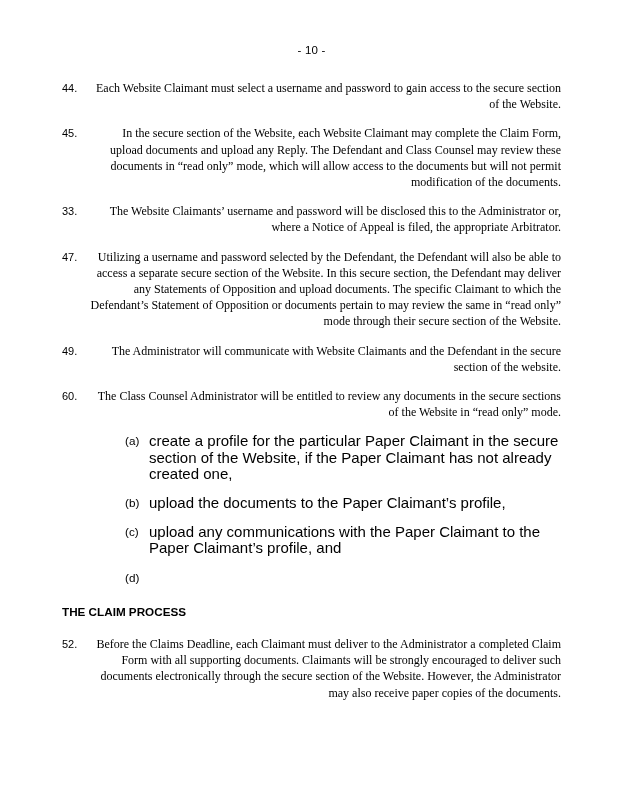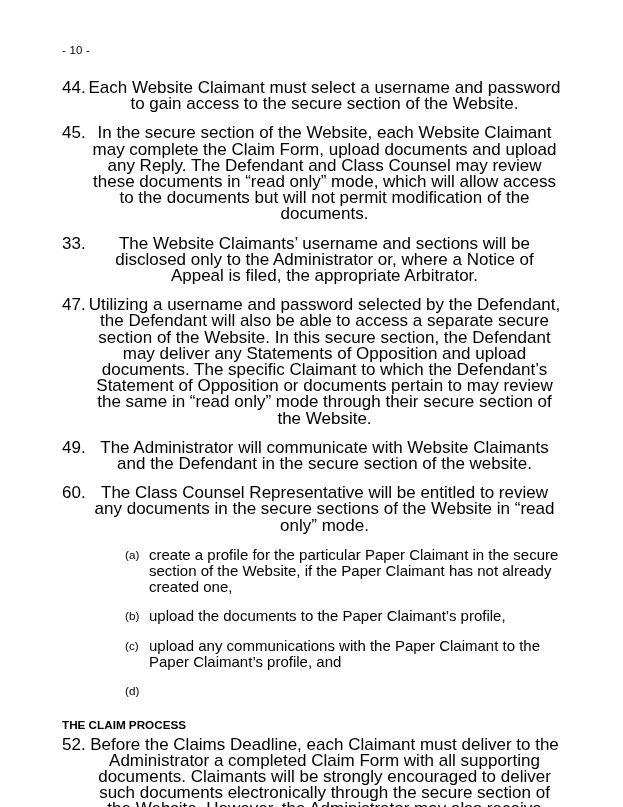--- a/index.html
+++ b/index.html
@@ -15,41 +15,43 @@
     -webkit-font-smoothing: antialiased;
   }
   .page {
     position: relative;
     width: 623px;
     height: 807px;
     box-sizing: border-box;
     padding: 44px 62px 0 62px;
   }
   .page-number {
+    text-align: center;
     font-size: 11.5px;
     margin: 0 0 24px 0;
     letter-spacing: 0.2px;
   }
   .numbered-item {
     display: flex;
     align-items: flex-start;
     margin-bottom: 13px;
   }
   .num {
     width: 26px;
     flex: 0 0 26px;
-    font-size: 17px;
+    font-size: 11px;
     line-height: 16.2px;
     text-align: left;
   }
   .item-text {
     flex: 1 1 auto;
-    font-size: 17px;
+    font-size: 12px;
     line-height: 16.2px;
-    text-align: center;
+    text-align: right;
+    font-family: Liberation Serif, serif;
   }
   .sub-list {
     margin: 0;
     padding: 0;
   }
   .sub-item {
     display: flex;
     align-items: flex-start;
     margin-bottom: 13px;
     padding-left: 63px;
@@ -62,21 +64,21 @@
   }
   .sub-text {
     flex: 1 1 auto;
     font-size: 15px;
     line-height: 16.2px;
   }
   .section-heading {
     font-size: 11.7px;
     font-weight: bold;
     line-height: 16.2px;
-    margin: 18px 0 3px 0;
+    margin: 18px 0 16px 0;
   }
 </style>
 </head>
 <body>
 
 <div class="page">
 
   <div class="page-number">- 10 -</div>
 
   <div class="numbered-item">
@@ -84,37 +86,37 @@
     <div class="item-text">Each Website Claimant must select a username and password to gain access to the secure section of the Website.</div>
   </div>
 
   <div class="numbered-item">
     <div class="num">45.</div>
     <div class="item-text">In the secure section of the Website, each Website Claimant may complete the Claim Form, upload documents and upload any Reply.  The Defendant and Class Counsel may review these documents in “read only” mode, which will allow access to the documents but will not permit modification of the documents.</div>
   </div>
 
   <div class="numbered-item">
     <div class="num">33.</div>
-    <div class="item-text">The Website Claimants’ username and sections will be disclosed only to the Administrator or, where a Notice of Appeal is filed, the appropriate Arbitrator.</div>
+    <div class="item-text">The Website Claimants’ username and password will be disclosed this to the Administrator or, where a Notice of Appeal is filed, the appropriate Arbitrator.</div>
   </div>
 
   <div class="numbered-item">
     <div class="num">47.</div>
     <div class="item-text">Utilizing a username and password selected by the Defendant, the Defendant will also be able to access a separate secure section of the Website.  In this secure section, the Defendant may deliver any Statements of Opposition and upload documents.  The specific Claimant to which the Defendant’s Statement of Opposition or documents pertain to may review the same in “read only” mode through their secure section of the Website.</div>
   </div>
 
 
   <div class="numbered-item">
     <div class="num">49.</div>
     <div class="item-text">The Administrator will communicate with Website Claimants and the Defendant in the secure section of the website.</div>
   </div>
 
   <div class="numbered-item">
     <div class="num">60.</div>
-    <div class="item-text">The Class Counsel Representative will be entitled to review any documents in the secure sections of the Website in “read only” mode.</div>
+    <div class="item-text">The Class Counsel Administrator will be entitled to review any documents in the secure sections of the Website in “read only” mode.</div>
   </div>
 
 
   <div class="sub-list">
     <div class="sub-item">
       <div class="sub-label">(a)</div>
       <div class="sub-text">create a profile for the particular Paper Claimant in the secure section of the Website, if the Paper Claimant has not already created one,</div>
     </div>
     <div class="sub-item">
       <div class="sub-label">(b)</div>

